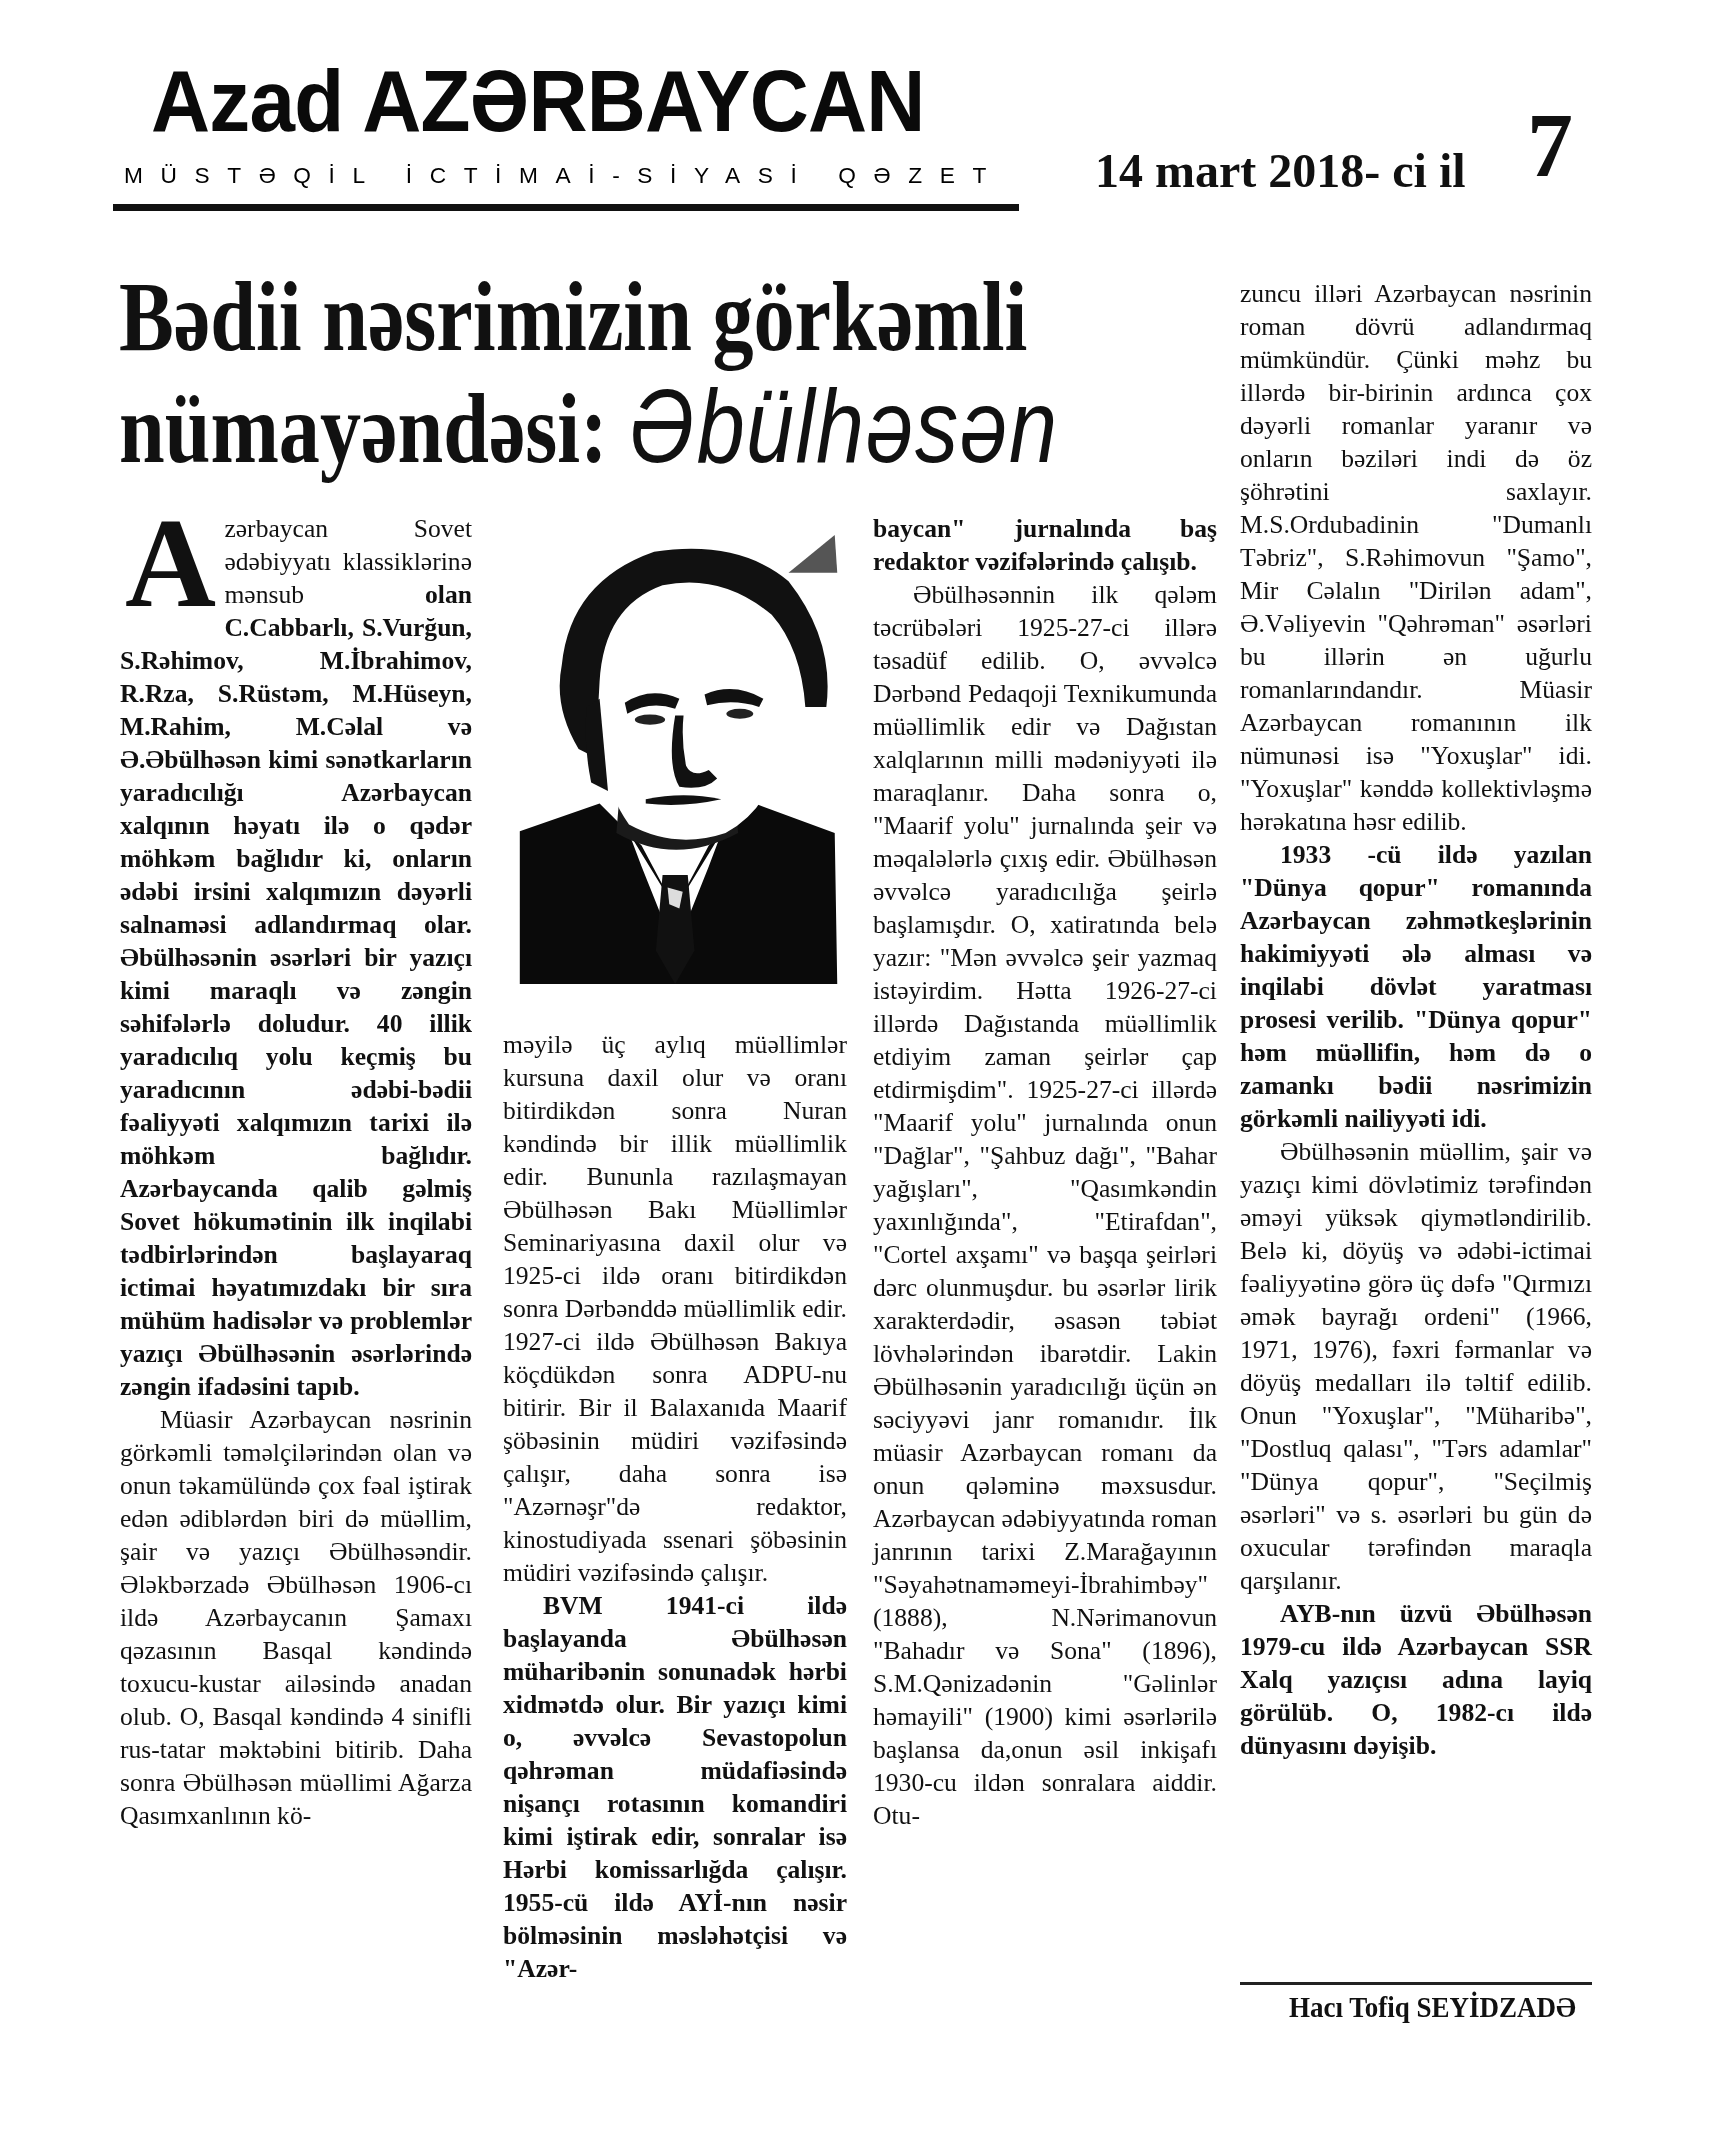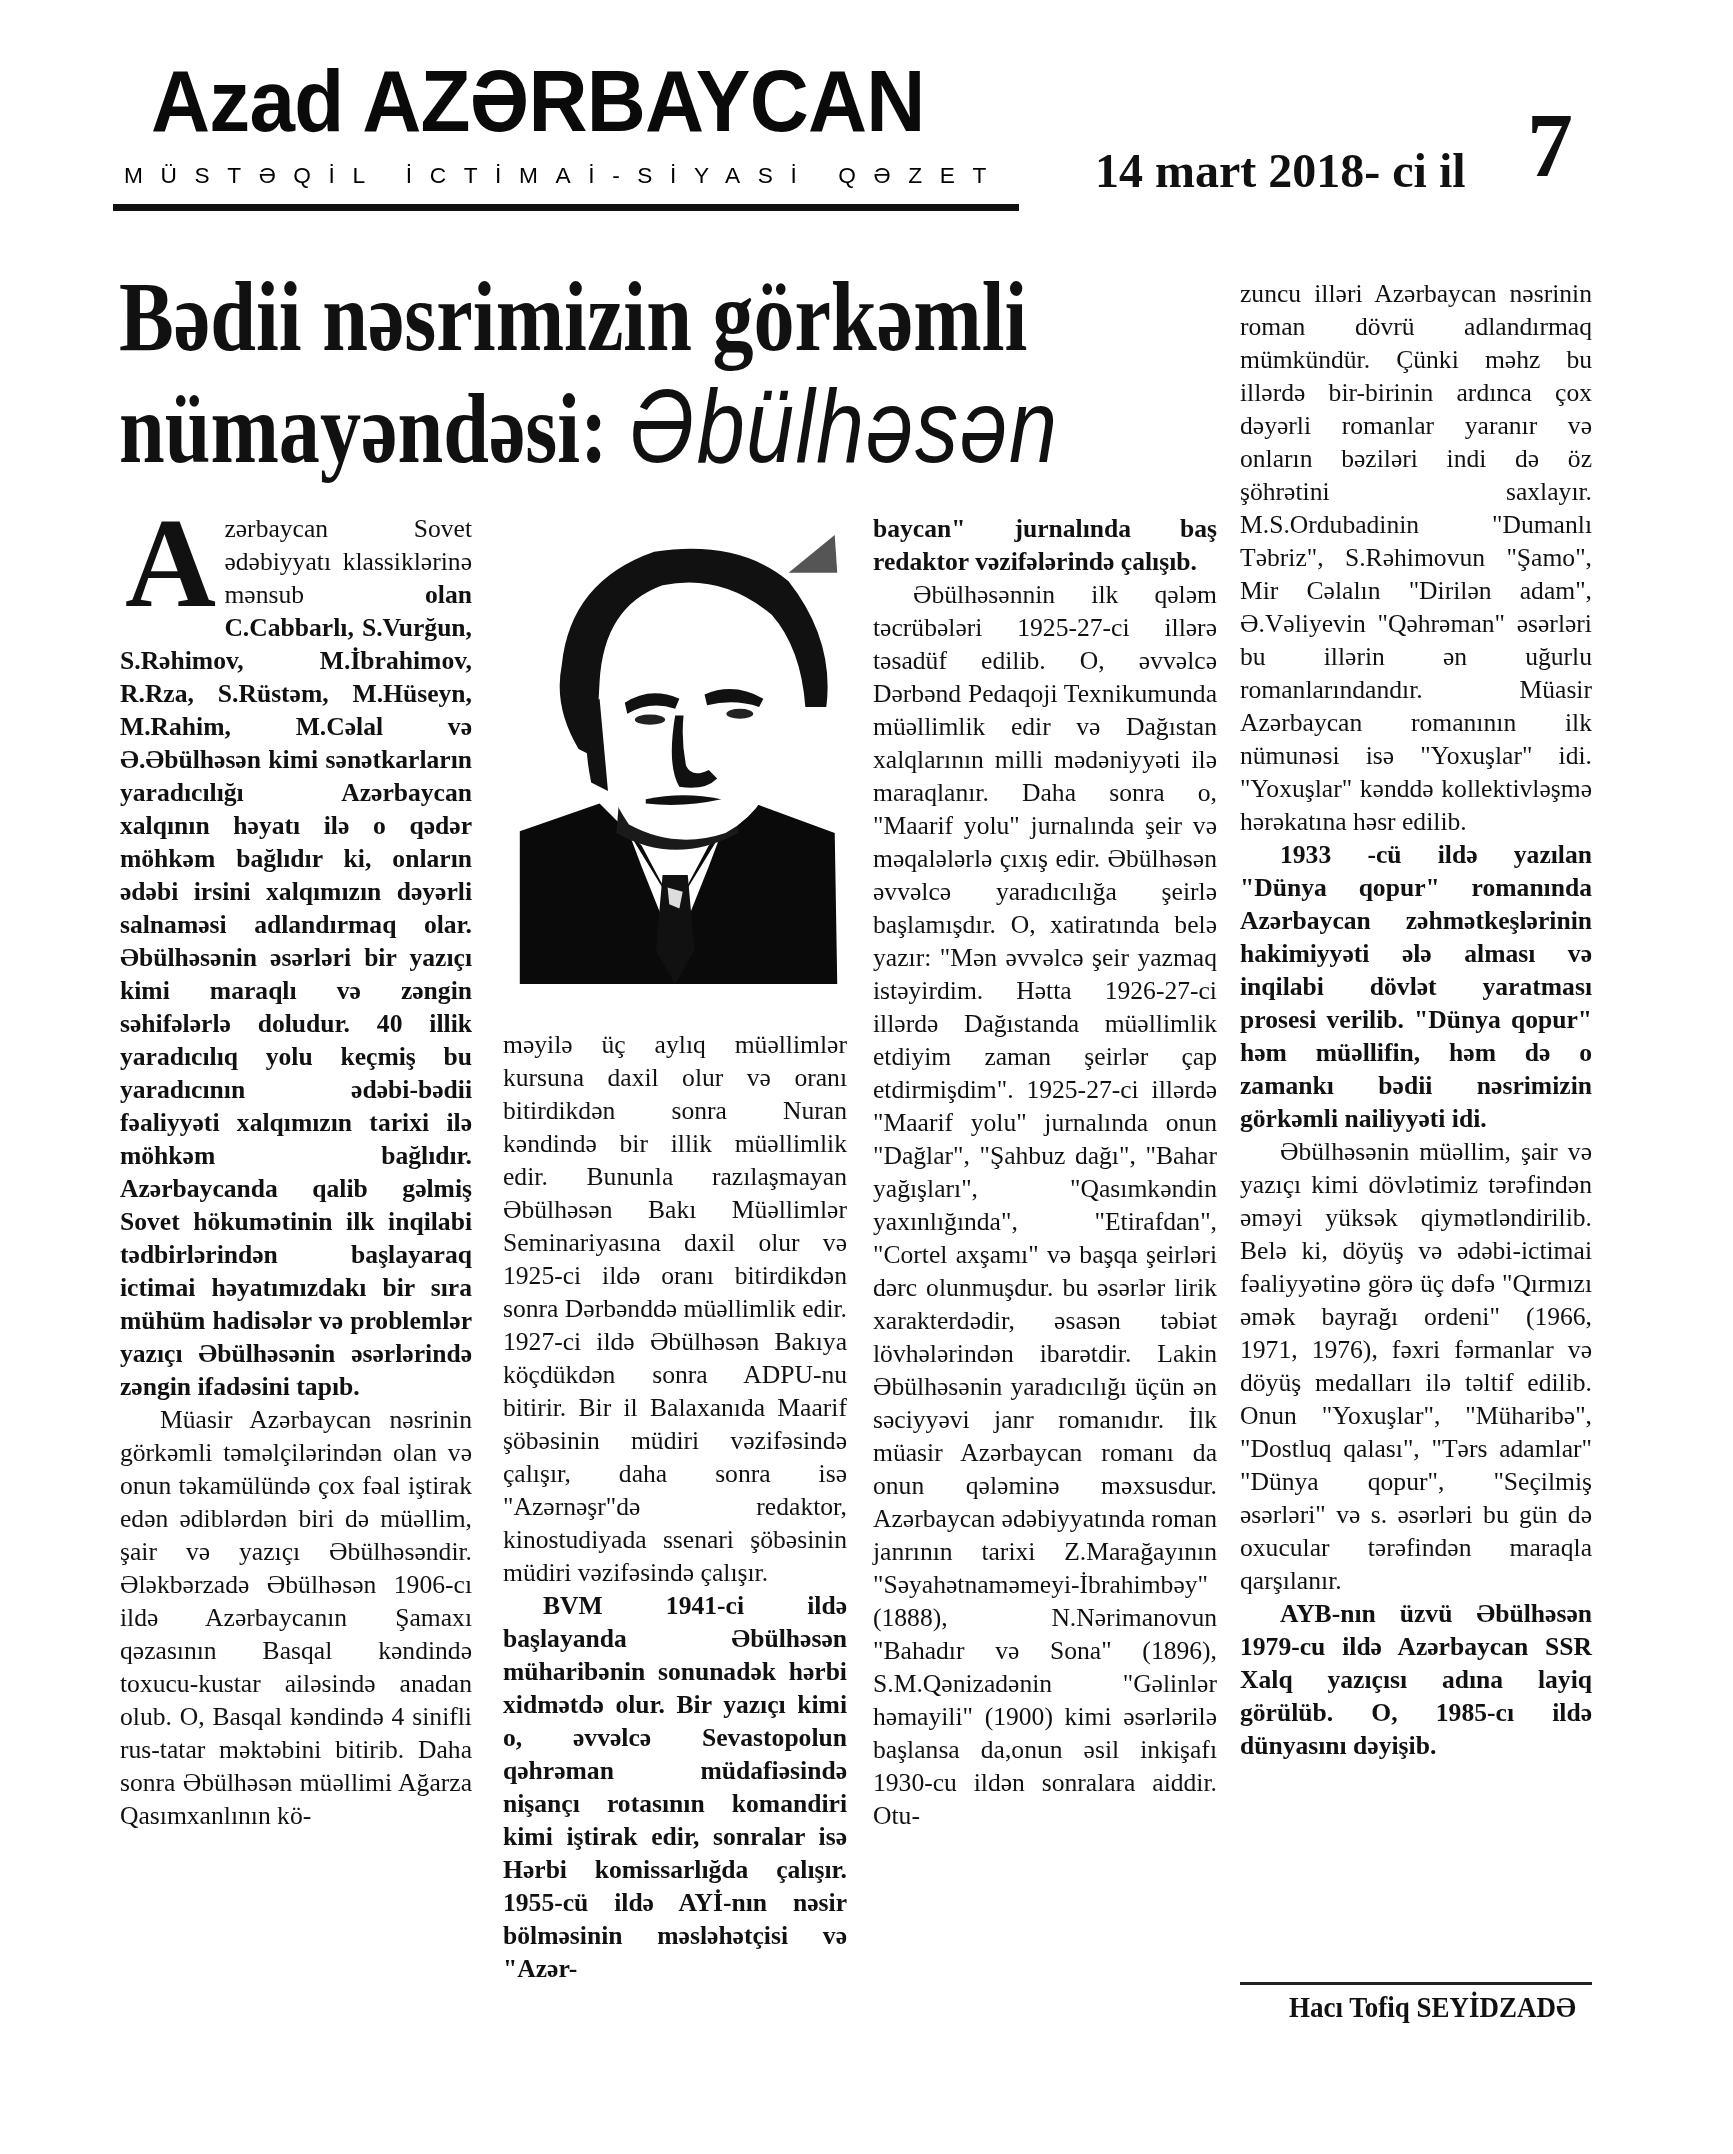--- a/index.html
+++ b/index.html
@@ -131,18 +131,18 @@
 
 <div class="col col-3">
   <p class="b">baycan" jurnalında baş redaktor vəzifələrində çalışıb.</p>
   <p class="indent">Əbülhəsənnin ilk qələm təcrübələri 1925-27-ci illərə təsadüf edilib. O, əvvəlcə Dərbənd Pedaqoji Texnikumunda müəllimlik edir və Dağıstan xalqlarının milli mədəniyyəti ilə maraqlanır. Daha sonra o, "Maarif yolu" jurnalında şeir və məqalələrlə çıxış edir. Əbülhəsən əvvəlcə yaradıcılığa şeirlə başlamışdır. O, xatiratında belə yazır: "Mən əvvəlcə şeir yazmaq istəyirdim. Hətta 1926-27-ci illərdə Dağıstanda müəllimlik etdiyim zaman şeirlər çap etdirmişdim". 1925-27-ci illərdə "Maarif yolu" jurnalında onun "Dağlar", "Şahbuz dağı", "Bahar yağışları", "Qasımkəndin yaxınlığında", "Etirafdan", "Cortel axşamı" və başqa şeirləri dərc olunmuşdur. bu əsərlər lirik xarakterdədir, əsasən təbiət lövhələrindən ibarətdir. Lakin Əbülhəsənin yaradıcılığı üçün ən səciyyəvi janr romanıdır. İlk müasir Azərbaycan romanı da onun qələminə məxsusdur. Azərbaycan ədəbiyyatında roman janrının tarixi Z.Marağayının "Səyahətnaməmeyi-İbrahimbəy" (1888), N.Nərimanovun "Bahadır və Sona" (1896), S.M.Qənizadənin "Gəlinlər həmayili" (1900) kimi əsərlərilə başlansa da,onun əsil inkişafı 1930-cu ildən sonralara aiddir. Otu-</p>
 </div>
 
 <div class="col col-4">
   <p>zuncu illəri Azərbaycan nəsrinin roman dövrü adlandırmaq mümkündür. Çünki məhz bu illərdə bir-birinin ardınca çox dəyərli romanlar yaranır və onların bəziləri indi də öz şöhrətini saxlayır. M.S.Ordubadinin "Dumanlı Təbriz", S.Rəhimovun "Şamo", Mir Cəlalın "Dirilən adam", Ə.Vəliyevin "Qəhrəman" əsərləri bu illərin ən uğurlu romanlarındandır. Müasir Azərbaycan romanının ilk nümunəsi isə "Yoxuşlar" idi. "Yoxuşlar" kənddə kollektivləşmə hərəkatına həsr edilib.</p>
   <p class="indent b">1933 -cü ildə yazılan "Dünya qopur" romanında Azərbaycan zəhmətkeşlərinin hakimiyyəti ələ alması və inqilabi dövlət yaratması prosesi verilib. "Dünya qopur" həm müəllifin, həm də o zamankı bədii nəsrimizin görkəmli nailiyyəti idi.</p>
   <p class="indent">Əbülhəsənin müəllim, şair və yazıçı kimi dövlətimiz tərəfindən əməyi yüksək qiymətləndirilib. Belə ki, döyüş və ədəbi-ictimai fəaliyyətinə görə üç dəfə "Qırmızı əmək bayrağı ordeni" (1966, 1971, 1976), fəxri fərmanlar və döyüş medalları ilə təltif edilib. Onun "Yoxuşlar", "Müharibə", "Dostluq qalası", "Tərs adamlar" "Dünya qopur", "Seçilmiş əsərləri" və s. əsərləri bu gün də oxucular tərəfindən maraqla qarşılanır.</p>
-  <p class="indent b">AYB-nın üzvü Əbülhəsən 1979-cu ildə Azərbaycan SSR Xalq yazıçısı adına layiq görülüb. O, 1985-cı ildə dünyasını dəyişib.</p>
+  <p class="indent b">AYB-nın üzvü Əbülhəsən 1979-cu ildə Azərbaycan SSR Xalq yazıçısı adına layiq görülüb. O, 1982-cı ildə dünyasını dəyişib.</p>
 </div>
 
 <div class="byline-rule"></div>
 <div class="byline">Hacı Tofiq SEYİDZADƏ</div>
 
 
 </body></html>

